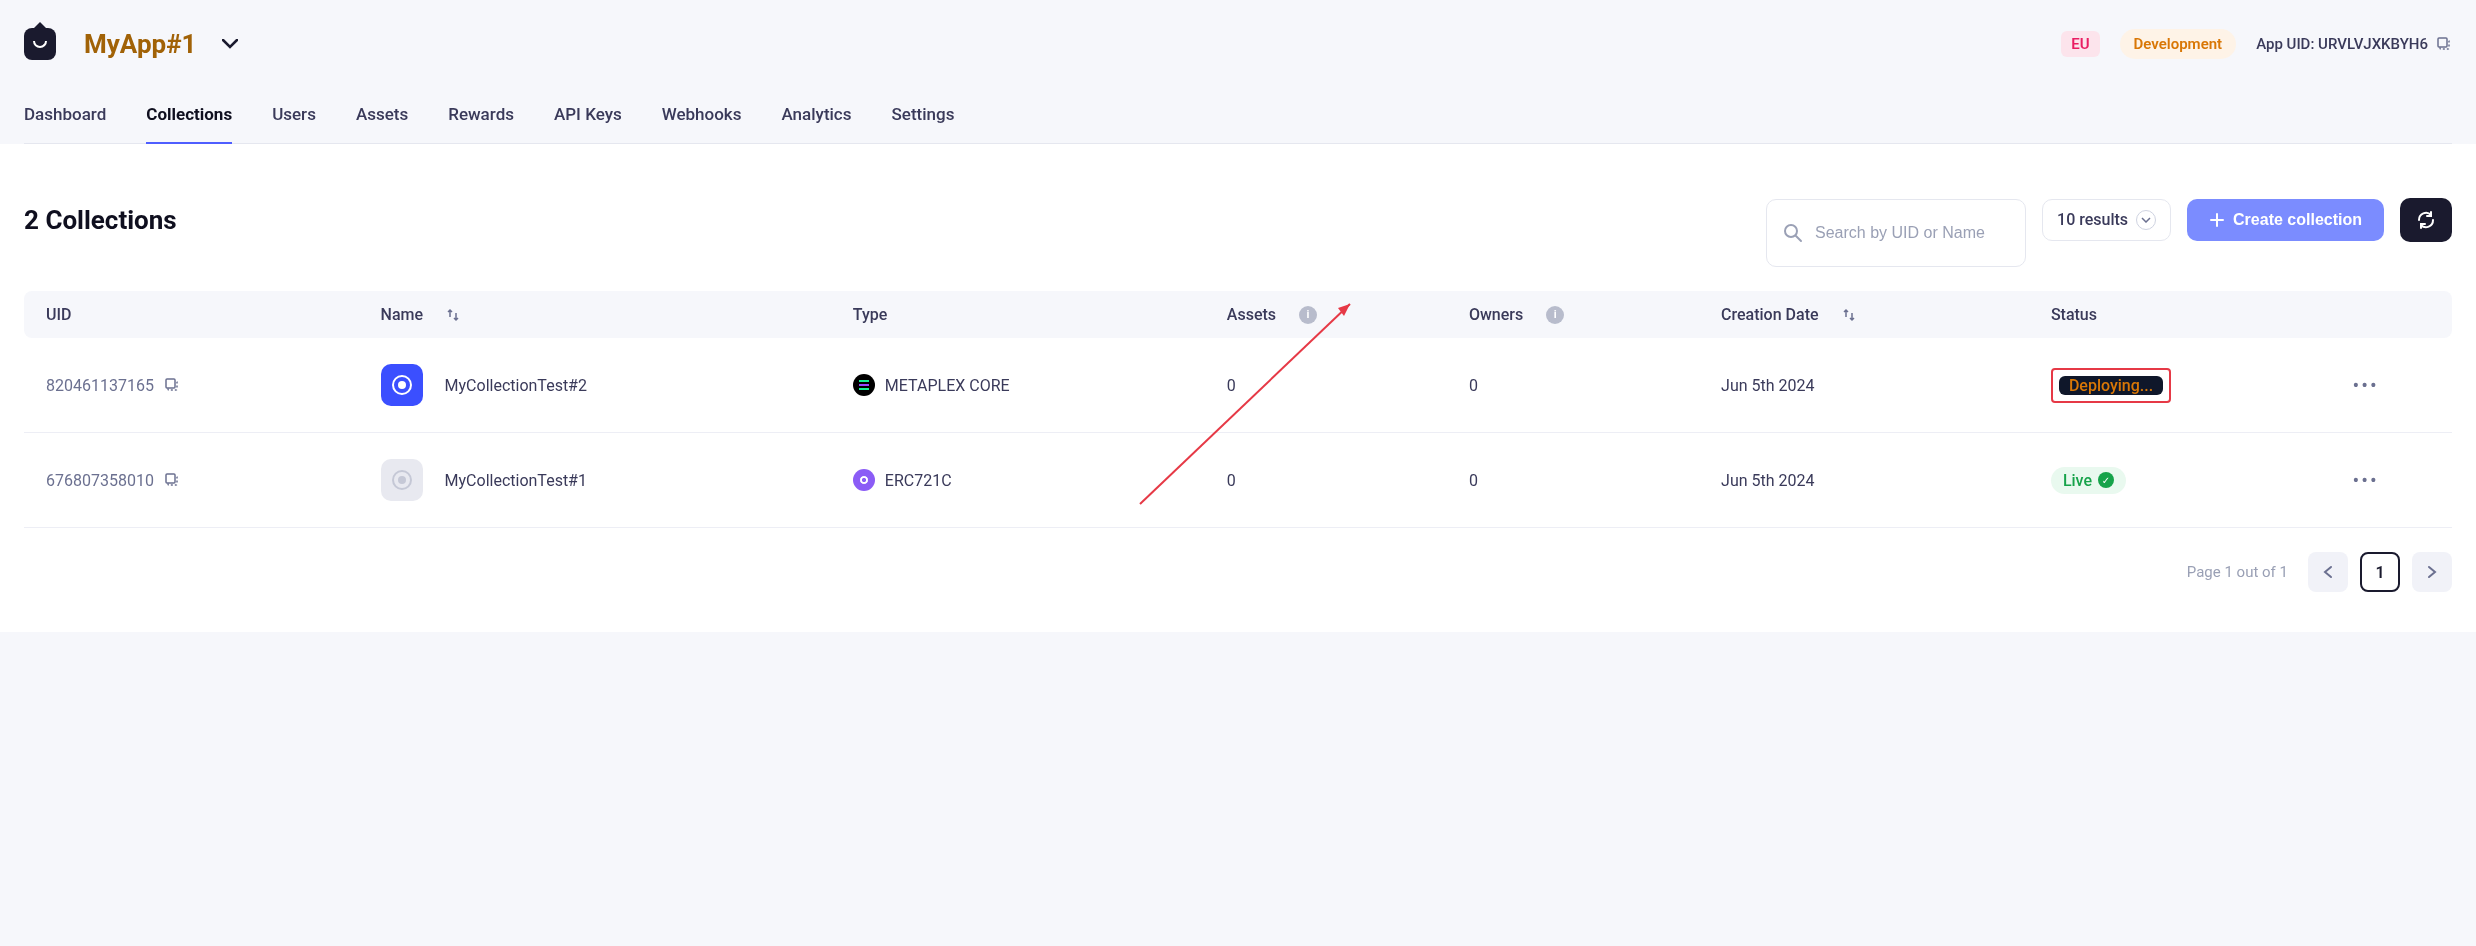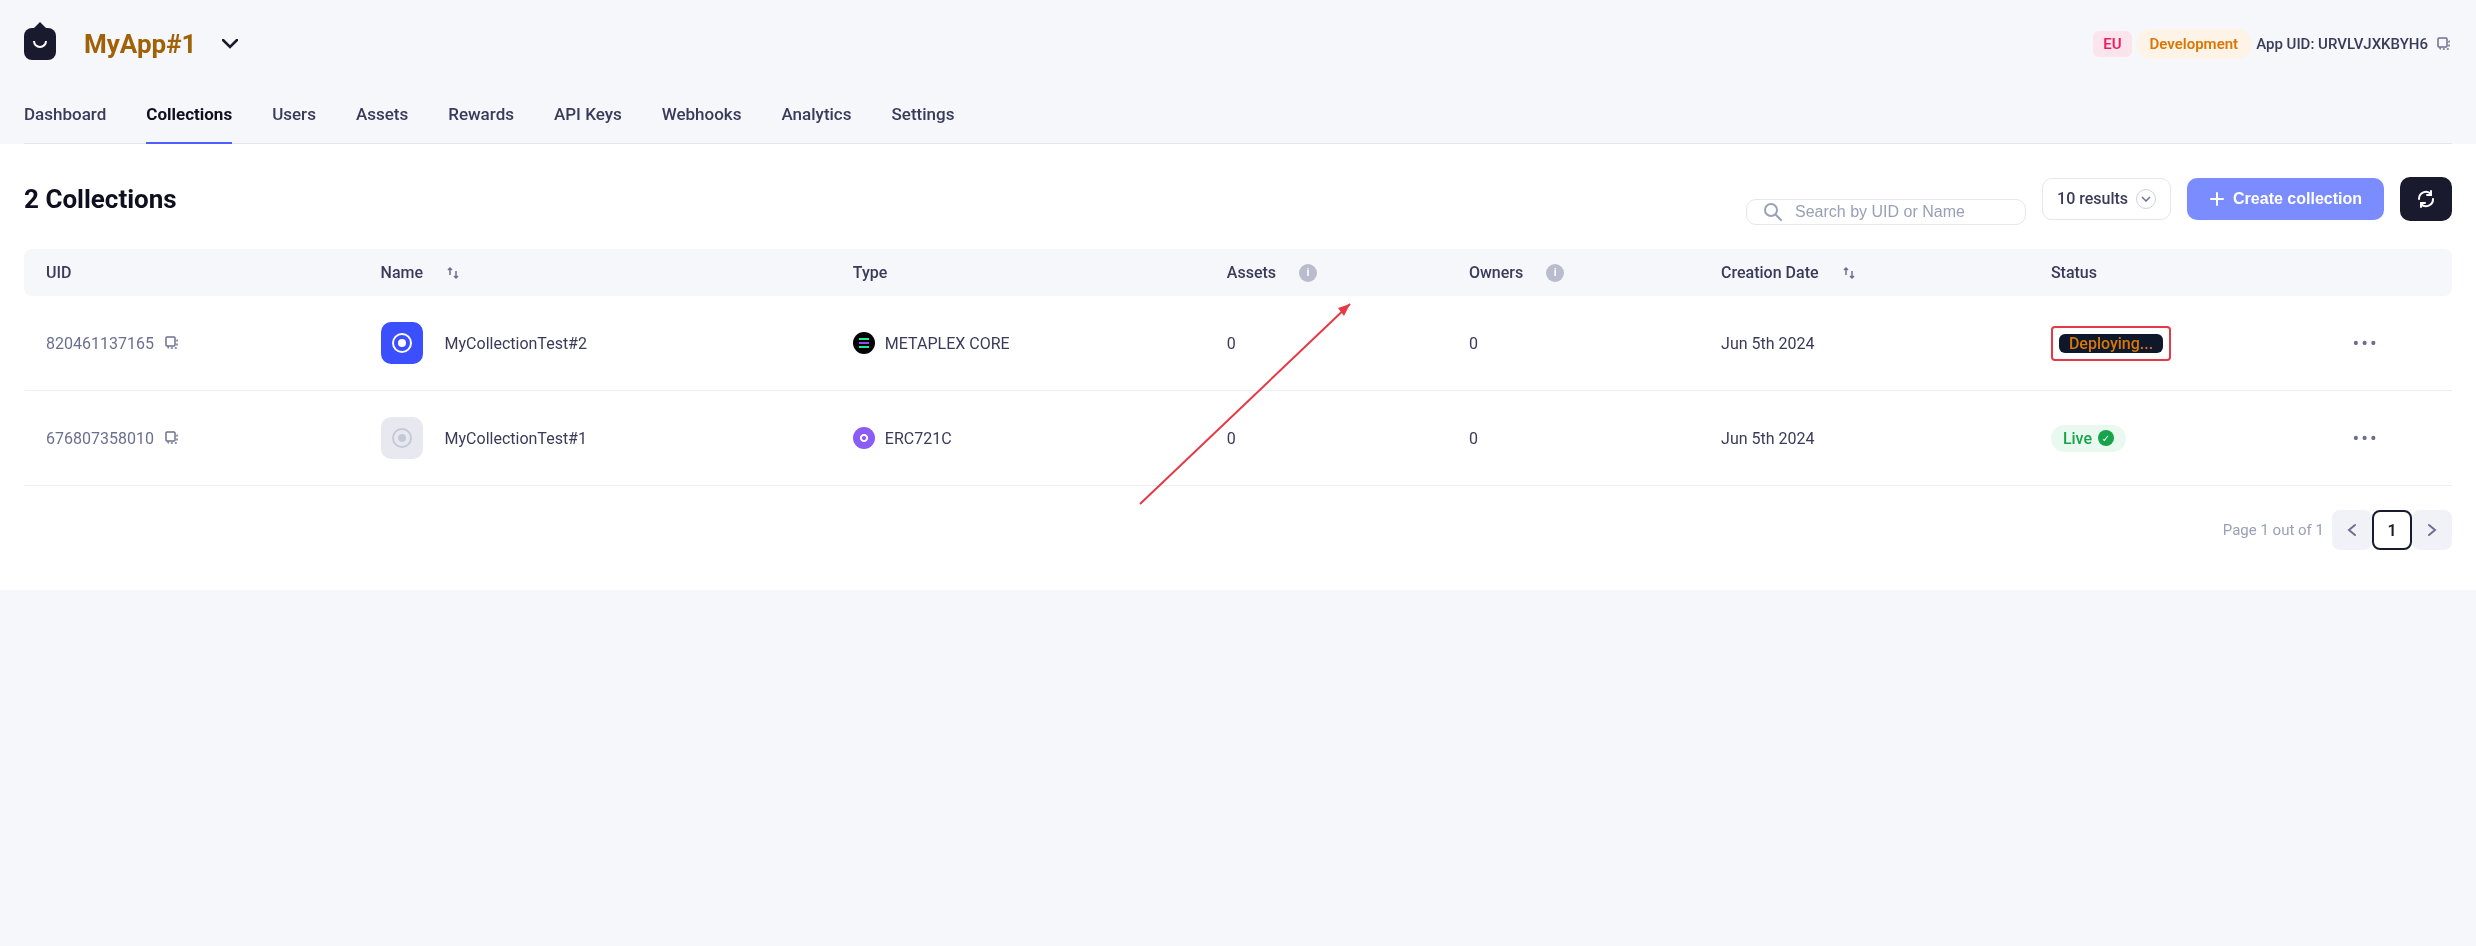--- a/index.html
+++ b/index.html
@@ -8,35 +8,35 @@
 .header { padding: 28px 24px 0 24px; }
 .header-top { display: flex; align-items: center; justify-content: space-between; margin-bottom: 40px; }
 .header-left { display: flex; align-items: center; gap: 28px; }
 .logo { width: 32px; height: 32px; background: #1a1a2e; border-radius: 8px 8px 8px 8px; display: flex; align-items: center; justify-content: center; position: relative; }
 .logo::before { content: ""; position: absolute; top: -6px; left: 50%; transform: translateX(-50%); border-left: 10px solid transparent; border-right: 10px solid transparent; border-bottom: 10px solid #1a1a2e; }
 .logo-smile { width: 14px; height: 7px; border: 2px solid #fff; border-top: none; border-radius: 0 0 14px 14px; }
 .app-name { font-size: 26px; font-weight: 700; color: #a16207; }
 .app-selector { display: flex; align-items: center; gap: 18px; }
 .chevron-down { margin-left: 8px; }
 
-.header-right { display: flex; align-items: center; gap: 4px; }
+.header-right { display: flex; align-items: center; gap: 20px; }
 .badge-eu { color: #e91e63; font-weight: 600; font-size: 15px; background: #fce4ec; padding: 4px 10px; border-radius: 6px; }
 .badge-dev { color: #d97706; font-weight: 600; font-size: 15px; background: #fef3e7; padding: 6px 14px; border-radius: 20px; }
 .app-uid { color: #3a3a5a; font-size: 15px; font-weight: 500; display: flex; align-items: center; gap: 8px; }
 
 .tabs { display: flex; gap: 40px; border-bottom: 1px solid #e5e7ef; }
 .tab { padding: 4px 0 18px 0; color: #3a3a5a; font-size: 17px; font-weight: 500; cursor: pointer; }
 .tab.active { color: #0f0f1f; font-weight: 700; border-bottom: 3px solid #4f5eff; margin-bottom: -2px; }
 
 .content { background: #fff; padding: 28px 24px 40px 24px; }
 .content-header { display: flex; align-items: center; justify-content: space-between; margin-bottom: 24px; }
 .page-title { font-size: 26px; font-weight: 700; color: #0f0f1f; }
 .content-actions { display: flex; align-items: center; gap: 16px; }
 
-.search-box { display: flex; align-items: center; gap: 12px; border: 1px solid #e5e7ef; border-radius: 10px; padding: 2px 16px; width: 280px; background: #fff; margin-top: 27px; }
+.search-box { display: flex; align-items: center; gap: 12px; border: 1px solid #e5e7ef; border-radius: 10px; padding: 23px 16px; width: 260px; background: #fff; margin-top: 27px; }
 .search-box input { border: none; outline: none; font-size: 16px; flex: 1; color: #333; }
 .search-box input::placeholder { color: #9aa0b5; }
 
 .results-select { display: flex; align-items: center; gap: 8px; border: 1px solid #e5e7ef; border-radius: 10px; padding: 10px 14px; font-size: 16px; color: #3a3a5a; background: #fff; cursor: pointer; font-weight: 500; }
 .dropdown-circle { width: 20px; height: 20px; border: 1px solid #cfd3e1; border-radius: 50%; display: flex; align-items: center; justify-content: center; }
 
 .btn-create { background: #7b8cff; color: #fff; border: none; border-radius: 10px; padding: 12px 22px; font-size: 16px; font-weight: 600; cursor: pointer; display: flex; align-items: center; gap: 8px; }
 .btn-refresh { background: #1a1a2e; color: #fff; border: none; border-radius: 10px; padding: 12px 16px; cursor: pointer; }
 
 table { width: 100%; border-collapse: collapse; }
@@ -58,21 +58,21 @@
 .type-icon.black { background: #000; }
 .type-icon.purple { background: #8b5cf6; display:flex; align-items:center; justify-content:center; color:#fff; font-size:12px; }
 
 .status-deploying { color: #d97706; background: #0f172a; padding: 0 10px; border-radius: 6px; font-weight: 500; display:inline-block; }
 .status-highlight { border: 2px solid #e63946; padding: 6px; border-radius: 4px; display: inline-block; }
 .status-live { color: #16a34a; background: #e9f9ef; padding: 4px 12px; border-radius: 20px; font-weight: 500; display: inline-flex; align-items: center; gap: 6px; }
 .check-circle { width: 16px; height: 16px; background: #16a34a; border-radius: 50%; display: inline-flex; align-items: center; justify-content: center; color: #fff; font-size: 10px; }
 
 .more-btn { color: #6b7090; font-size: 20px; cursor: pointer; letter-spacing: 2px; }
 
-.pagination { display: flex; align-items: center; justify-content: flex-end; gap: 0; margin-top: 24px; }
+.pagination { display: flex; align-items: center; justify-content: flex-end; gap: 12px; margin-top: 24px; }
 .page-info { color: #9aa0b5; font-size: 15px; margin-right: 8px; }
 .page-btn { width: 40px; height: 40px; border-radius: 8px; display: flex; align-items: center; justify-content: center; cursor: pointer; }
 .page-btn.nav { background: #f1f2f8; color: #6b7090; }
 .page-btn.current { border: 2px solid #1a1a2e; color: #1a1a2e; font-weight: 600; }
 
 .copy-icon { color: #6b7090; }
 
 .annotation-arrow { position: absolute; pointer-events: none; }
 svg { display: block; }
 </style>

